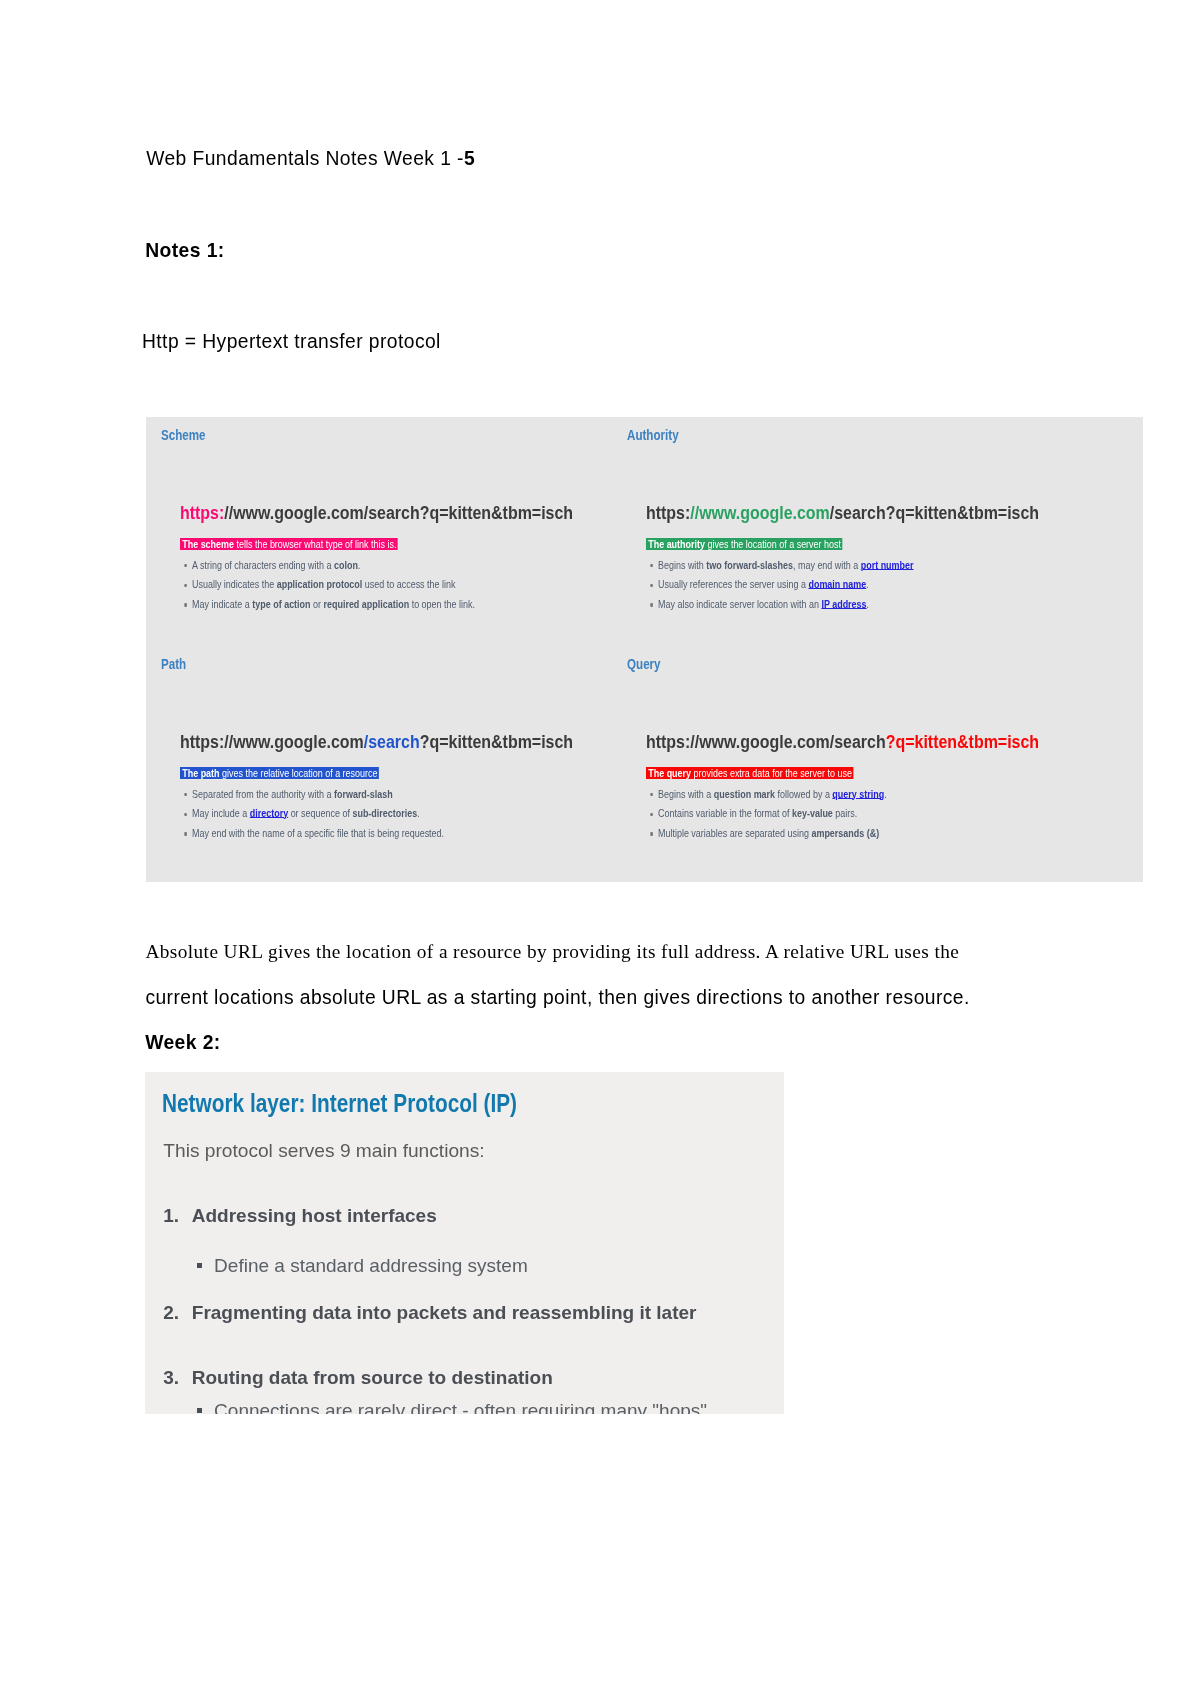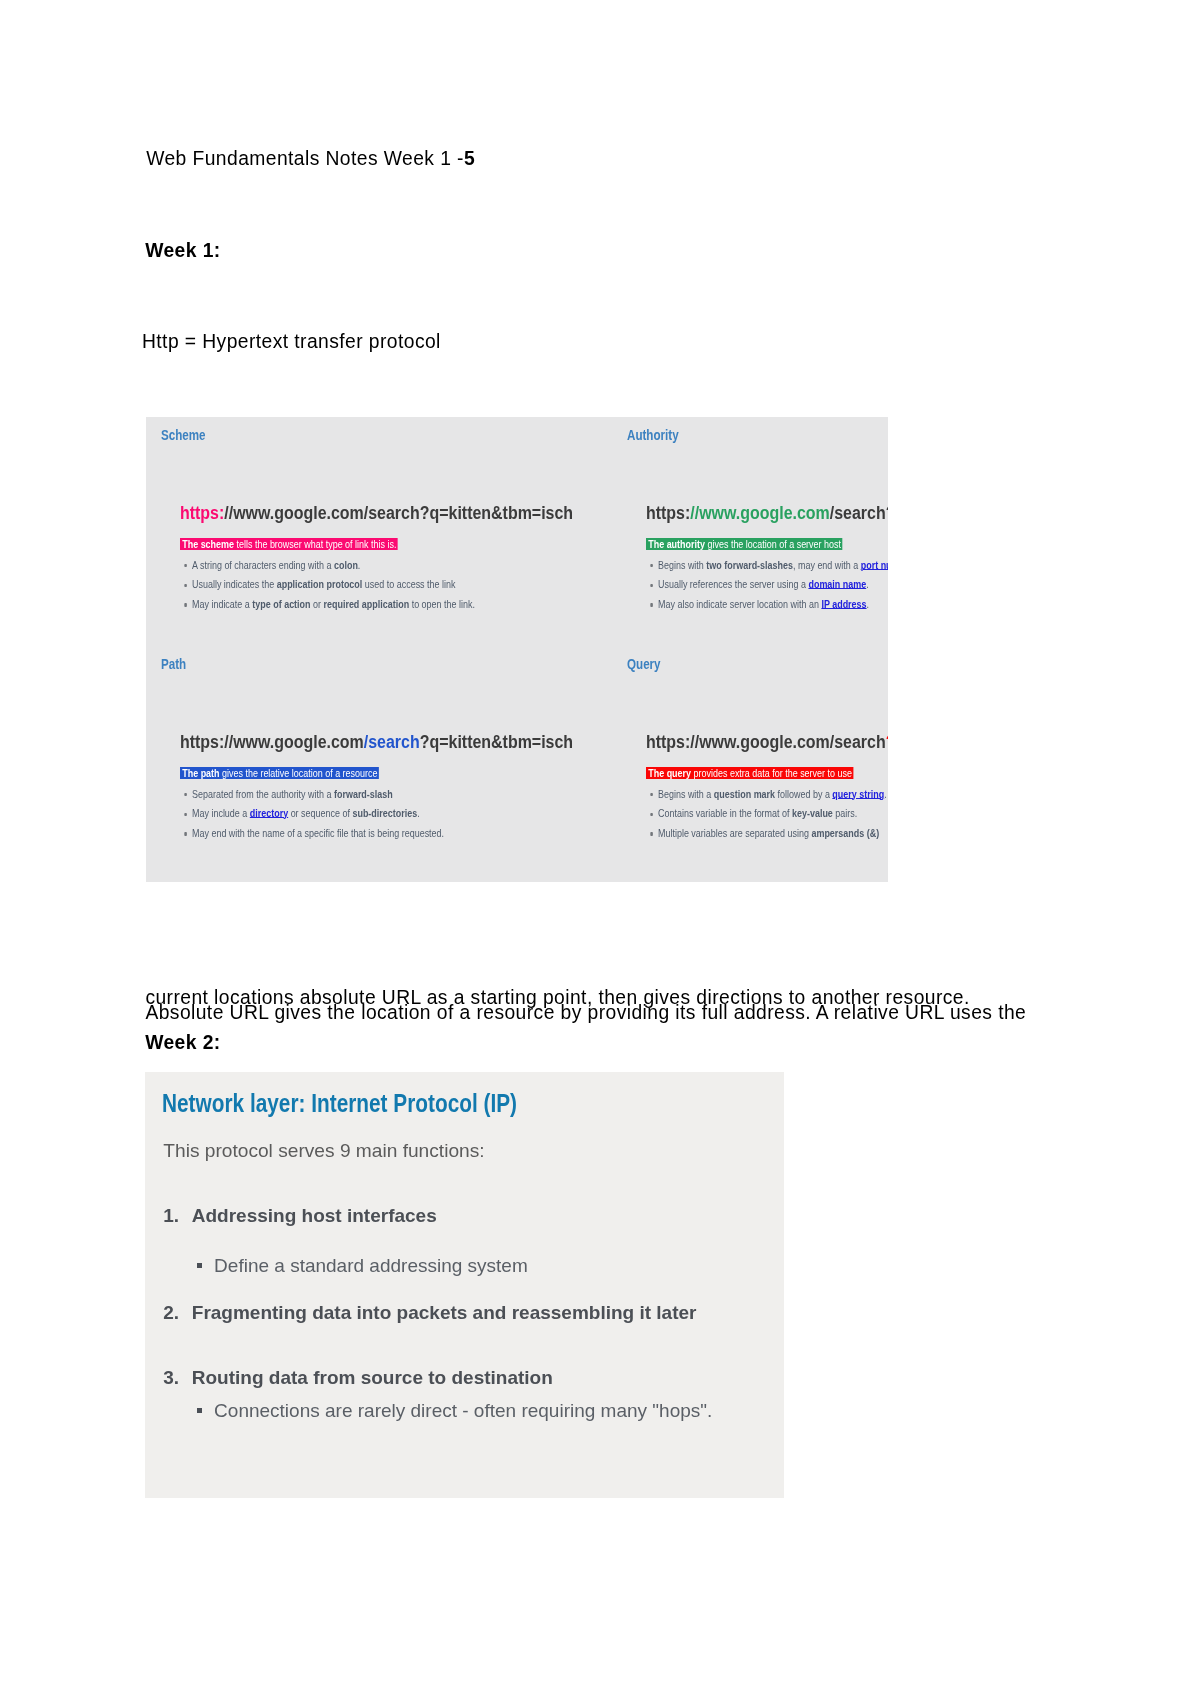--- a/index.html
+++ b/index.html
@@ -5,54 +5,54 @@
 <style>
   html,body{margin:0;padding:0;background:#fff;}
   body{width:1200px;height:1698px;font-family:"Liberation Sans",sans-serif;overflow:hidden;-webkit-font-smoothing:antialiased;}
   .page{position:relative;width:1200px;height:1698px;background:#fff;}
 
   
   .txt{position:absolute;font-size:19.3px;color:#000000;line-height:1;letter-spacing:.42px;white-space:nowrap;}
   .b{font-weight:bold;}
 
   
-  #img1{position:absolute;left:145.5px;top:417.2px;width:742px;height:464.6px;background:#e6e6e7;overflow:hidden;}
+  #img1{position:absolute;left:145.5px;top:417.2px;width:997px;height:464.6px;background:#e6e6e7;overflow:hidden;}
   #img1 .quad{position:absolute;}
   #img1 .qlabel{position:absolute;font-size:14px;font-weight:bold;color:#3c81c0;
                 transform:scaleX(.83);transform-origin:left top;white-space:nowrap;}
   #img1 .url{position:absolute;font-size:18px;font-weight:bold;color:#3b3b3b;white-space:nowrap;
              transform:scaleX(.8865);transform-origin:left top;}
   #img1 .hlwrap{position:absolute;transform:scaleX(.8535);transform-origin:left top;}
   #img1 .hl{display:inline-block;font-size:10.5px;font-weight:normal;color:#ffffff;
             padding:1px 1.8px 1.5px 2.6px;white-space:nowrap;line-height:10px;}
   #img1 .hl b{font-weight:bold;}
   #img1 .bul{position:absolute;font-size:10.5px;color:#4f5b6b;white-space:nowrap;
              transform:scaleX(.8535);transform-origin:left top;line-height:11px;}
   #img1 .bul .bt{position:absolute;left:-8.6px;top:4.3px;width:2.4px;height:3.4px;
                  background:#73777c;border-radius:1px;font-size:0;line-height:0;}
   #img1 .lnk{color:#2222dd;font-weight:bold;text-decoration:underline;text-underline-offset:0px;text-decoration-thickness:1px;}
 
   
-  #img2{position:absolute;left:145.3px;top:1071.7px;width:639px;height:426px;background:#f0efed;overflow:hidden;text-decoration:underline;}
+  #img2{position:absolute;left:145.3px;top:1071.7px;width:639px;height:342px;background:#f0efed;overflow:hidden;text-decoration:underline;}
   #img2 h2{position:absolute;margin:0;left:17.1px;top:17px;font-size:25px;font-weight:bold;
            color:#1279ae;white-space:nowrap;transform:scaleX(.8325);transform-origin:left top;}
   #img2 .intro{position:absolute;left:18px;top:68.2px;font-size:19.15px;color:#5b5b5b;white-space:nowrap;}
   #img2 .num{position:absolute;font-size:19px;font-weight:bold;color:#4b4f55;white-space:nowrap;}
   #img2 .num .n{position:absolute;left:-28.5px;width:22px;text-align:left;font-weight:bold;}
   #img2 .sub{position:absolute;font-size:19px;color:#5a5f66;white-space:nowrap;}
   #img2 .sub .d{position:absolute;left:-17.6px;top:8.4px;width:5.4px;height:5.2px;background:#4a4f56;font-size:0;line-height:0;}
 </style>
 </head>
 <body>
 
 <div class="page">
 
   <div class="txt" style="left:146.2px;top:149.4px;"><span>Web Fundamentals Notes Week 1 -</span><span class="b">5</span></div>
 
-  <div class="txt b" style="left:145.2px;top:241px;">Week 1:</div>
+  <div class="txt b" style="left:145.2px;top:241px;">Notes 1:</div>
   <div class="txt" style="left:142px;top:332px;">Http = Hypertext transfer protocol</div>
 
   <div id="img1">
       <div class="quad" style="left: 0px; top: 0px;">
         <div class="qlabel" style="left: 15px; top: 9.6px;">Scheme</div>
         <div class="url" style="left: 34px; top: 86px;"><span style="color: rgb(251, 10, 113);">https:</span><span style="color: rgb(59, 59, 59);">//</span><span style="color: rgb(59, 59, 59);">www.google.com</span><span style="color: rgb(59, 59, 59);">/search</span><span style="color: rgb(59, 59, 59);">?q=kitten&amp;tbm=isch</span></div>
         <div class="hlwrap" style="left: 34px; top: 116.5px;"><div class="hl" style="background: rgb(251, 10, 113);"><b>The scheme</b><span> tells the browser what type of link this is.</span></div></div>
         <div class="bul" style="left: 46px; top: 142.5px;"><span class="bt"></span><span>A string of characters ending with a </span><span style="font-weight: bold;">colon</span><span>.</span></div>
         <div class="bul" style="left: 46px; top: 162.1px;"><span class="bt"></span><span>Usually indicates the </span><span style="font-weight: bold;">application protocol</span><span> used to access the link</span></div>
         <div class="bul" style="left: 46px; top: 181.7px;"><span class="bt"></span><span>May indicate a </span><span style="font-weight: bold;">type of action</span><span> or </span><span style="font-weight: bold;">required application</span><span> to open the link.</span></div>
@@ -76,21 +76,21 @@
       <div class="quad" style="left: 466px; top: 229px;">
         <div class="qlabel" style="left: 15px; top: 9.6px;">Query</div>
         <div class="url" style="left: 34px; top: 86px;"><span style="color: rgb(59, 59, 59);">https:</span><span style="color: rgb(59, 59, 59);">//</span><span style="color: rgb(59, 59, 59);">www.google.com</span><span style="color: rgb(59, 59, 59);">/search</span><span style="color: rgb(250, 6, 6);">?q=kitten&amp;tbm=isch</span></div>
         <div class="hlwrap" style="left: 34px; top: 116.5px;"><div class="hl" style="background: rgb(250, 6, 6);"><b>The query</b><span> provides extra data for the server to use</span></div></div>
         <div class="bul" style="left: 46px; top: 142.5px;"><span class="bt"></span><span>Begins with a </span><span style="font-weight: bold;">question mark</span><span> followed by a </span><span class="lnk">query string</span><span>.</span></div>
         <div class="bul" style="left: 46px; top: 162.1px;"><span class="bt"></span><span>Contains variable in the format of </span><span style="font-weight: bold;">key-value</span><span> pairs.</span></div>
         <div class="bul" style="left: 46px; top: 181.7px;"><span class="bt"></span><span>Multiple variables are separated using </span><span style="font-weight: bold;">ampersands (&amp;)</span></div>
       </div>
     </div>
 
-  <div class="txt" style="left:145.4px;top:1003px;">Absolute URL gives the location of a resource by providing its full address. A relative URL uses the</div>
+  <div class="txt" style="left:145.4px;top:942px;font-family:Liberation Serif, serif;">Absolute URL gives the location of a resource by providing its full address. A relative URL uses the</div>
   <div class="txt" style="left:145.4px;top:987.9px;text-align:center;">current locations absolute URL as a starting point, then gives directions to another resource.</div>
 
   <div class="txt b" style="left:145.2px;top:1033.2px;">Week 2:</div>
 
   <div id="img2">
       <h2>Network layer: Internet Protocol (IP)</h2>
       <div class="intro">This protocol serves 9 main functions:</div>
       <div class="num" style="left: 46.5px; top: 133.2px;"><span class="n">1.</span><span>Addressing host interfaces</span></div>
       <div class="sub" style="left: 68.8px; top: 183px;"><span class="d"></span><span>Define a standard addressing system</span></div>
       <div class="num" style="left: 46.5px; top: 230.7px;"><span class="n">2.</span><span>Fragmenting data into packets and reassembling it later</span></div>

